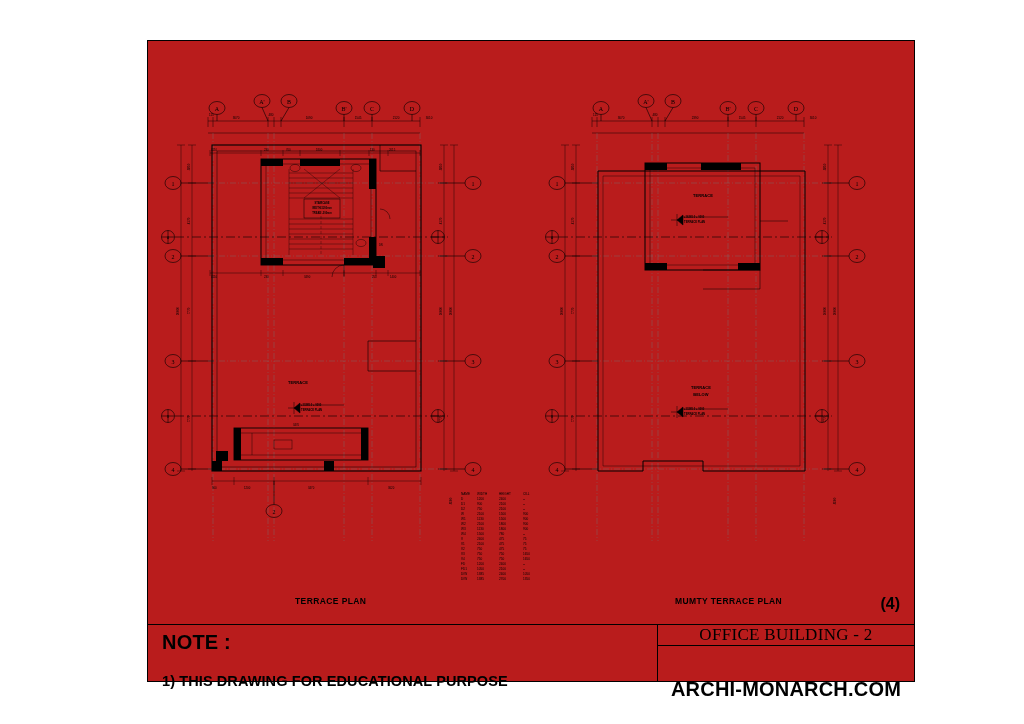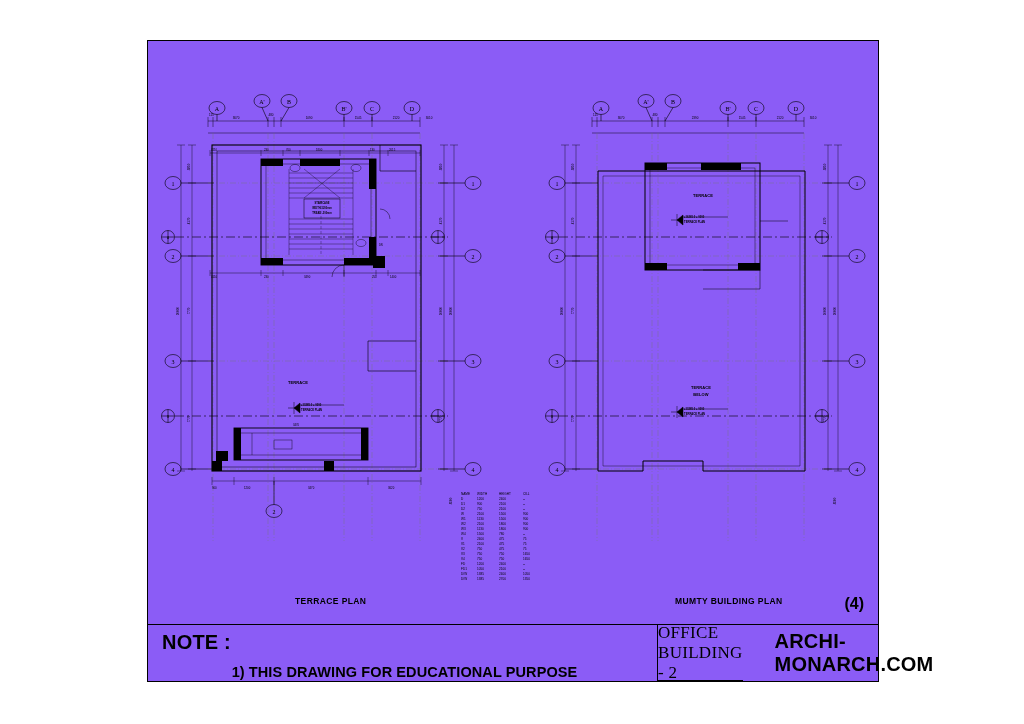--- a/index.html
+++ b/index.html
@@ -1,25 +1,25 @@
 <!DOCTYPE html>
 <html><head>
 <meta charset="utf-8">
 <style>
   html,body{margin:0;padding:0;background:#ffffff;}
   body{width:1024px;height:724px;font-family:"Liberation Sans",sans-serif;color:#000;overflow:hidden;}
-  #sheet{position:absolute;left:147px;top:40px;width:730px;height:640px;border:1.5px solid #000;background:#8b5cf6;}
+  #sheet{position:absolute;left:147px;top:40px;width:730px;height:640px;border:1.5px solid #000;background:#b91c1c;padding-left:36px;}
   .abs{position:absolute;}
   svg{display:block;}
   
   #titleblock{position:absolute;left:0;bottom:0;width:100%;height:57px;border-top:1.5px solid #000;box-sizing:border-box;display:flex;}
   #noteBox{flex:0 0 510px;border-right:1.5px solid #000;box-sizing:border-box;padding:6px 10px 0 14px;}
   #noteTitle{font-weight:bold;font-size:20px;letter-spacing:.2px;}
-  #noteLine{font-weight:bold;font-size:14.5px;margin-top:10px;letter-spacing:.1px;text-align:center;}
-  #idBox{flex:1;display:flex;flex-direction:row;gap:32px;}
+  #noteLine{font-weight:bold;font-size:14.5px;margin-top:19px;letter-spacing:.1px;}
+  #idBox{flex:1;display:flex;flex-direction:column;gap:32px;}
   #projName{flex:1;display:flex;align-items:center;justify-content:center;font-family:"Liberation Serif",serif;font-size:17px;letter-spacing:.3px;border-bottom:1.2px solid #000;}
   #siteName{flex:1;display:flex;align-items:center;justify-content:center;font-weight:bold;font-size:20px;letter-spacing:.2px;}
   #sheetNo{position:absolute;right:14px;bottom:68px;font-weight:bold;font-size:16px;}
   
   #schedule{position:absolute;left:313px;top:441px;font-size:3.1px;line-height:1.62;letter-spacing:.02px;white-space:pre;}
   #schedule table{border-collapse:collapse;font-size:3.1px;}
   #schedule td{padding:0 0 0 0;}
   .c-name{width:16px;}
   .c-w{width:22px;}
   .c-h{width:24px;}
@@ -437,21 +437,21 @@
         <text style="font-size:2.7px;font-weight:bold" x="141" y="177">+16265.0 + 0000</text>
         <text style="font-size:2.7px;font-weight:bold" x="141" y="182">TERRACE PLAN</text>
 
         <text class="txt" x="158" y="348" text-anchor="middle">TERRACE</text>
         <text class="txt" x="158" y="355" text-anchor="middle">BELOW</text>
         <text style="font-size:2.7px;font-weight:bold" x="141" y="369">+13285.0 + 0000</text>
         <text style="font-size:2.7px;font-weight:bold" x="141" y="374">TERRACE PLAN</text>
       </g>
     </svg>
   </div>
-  <div class="plan-caption" style="left:527px;top:555px;">MUMTY BUILDING PLAN</div>
+  <div class="plan-caption" style="left:527px;top:555px;">MUMTY TERRACE PLAN</div>
 
   <div id="schedule">
     <table>
       <thead>
         <tr>
           <td class="c-name">NAME</td>
           <td class="c-w">WIDTH</td>
           <td class="c-h">HEIGHT</td>
           <td class="c-c">CILL</td>
         </tr>

